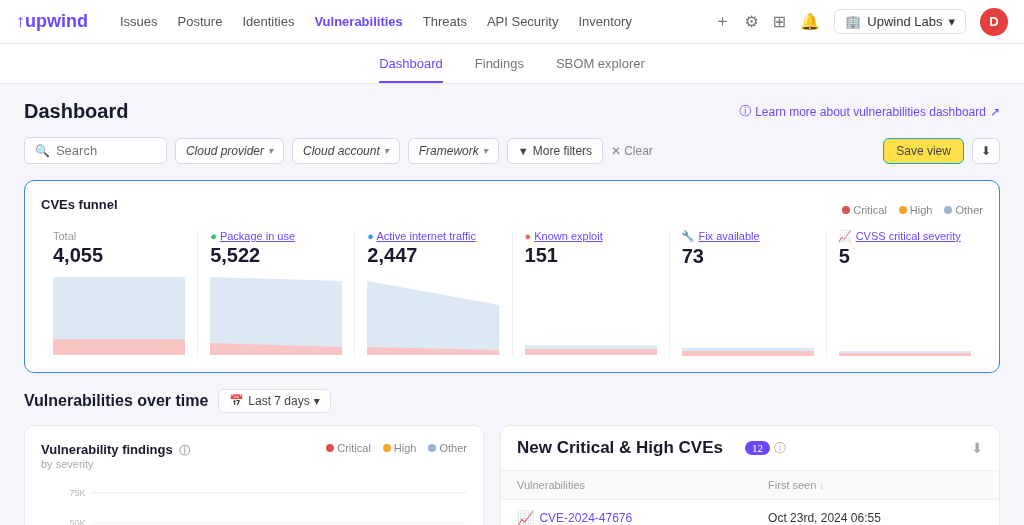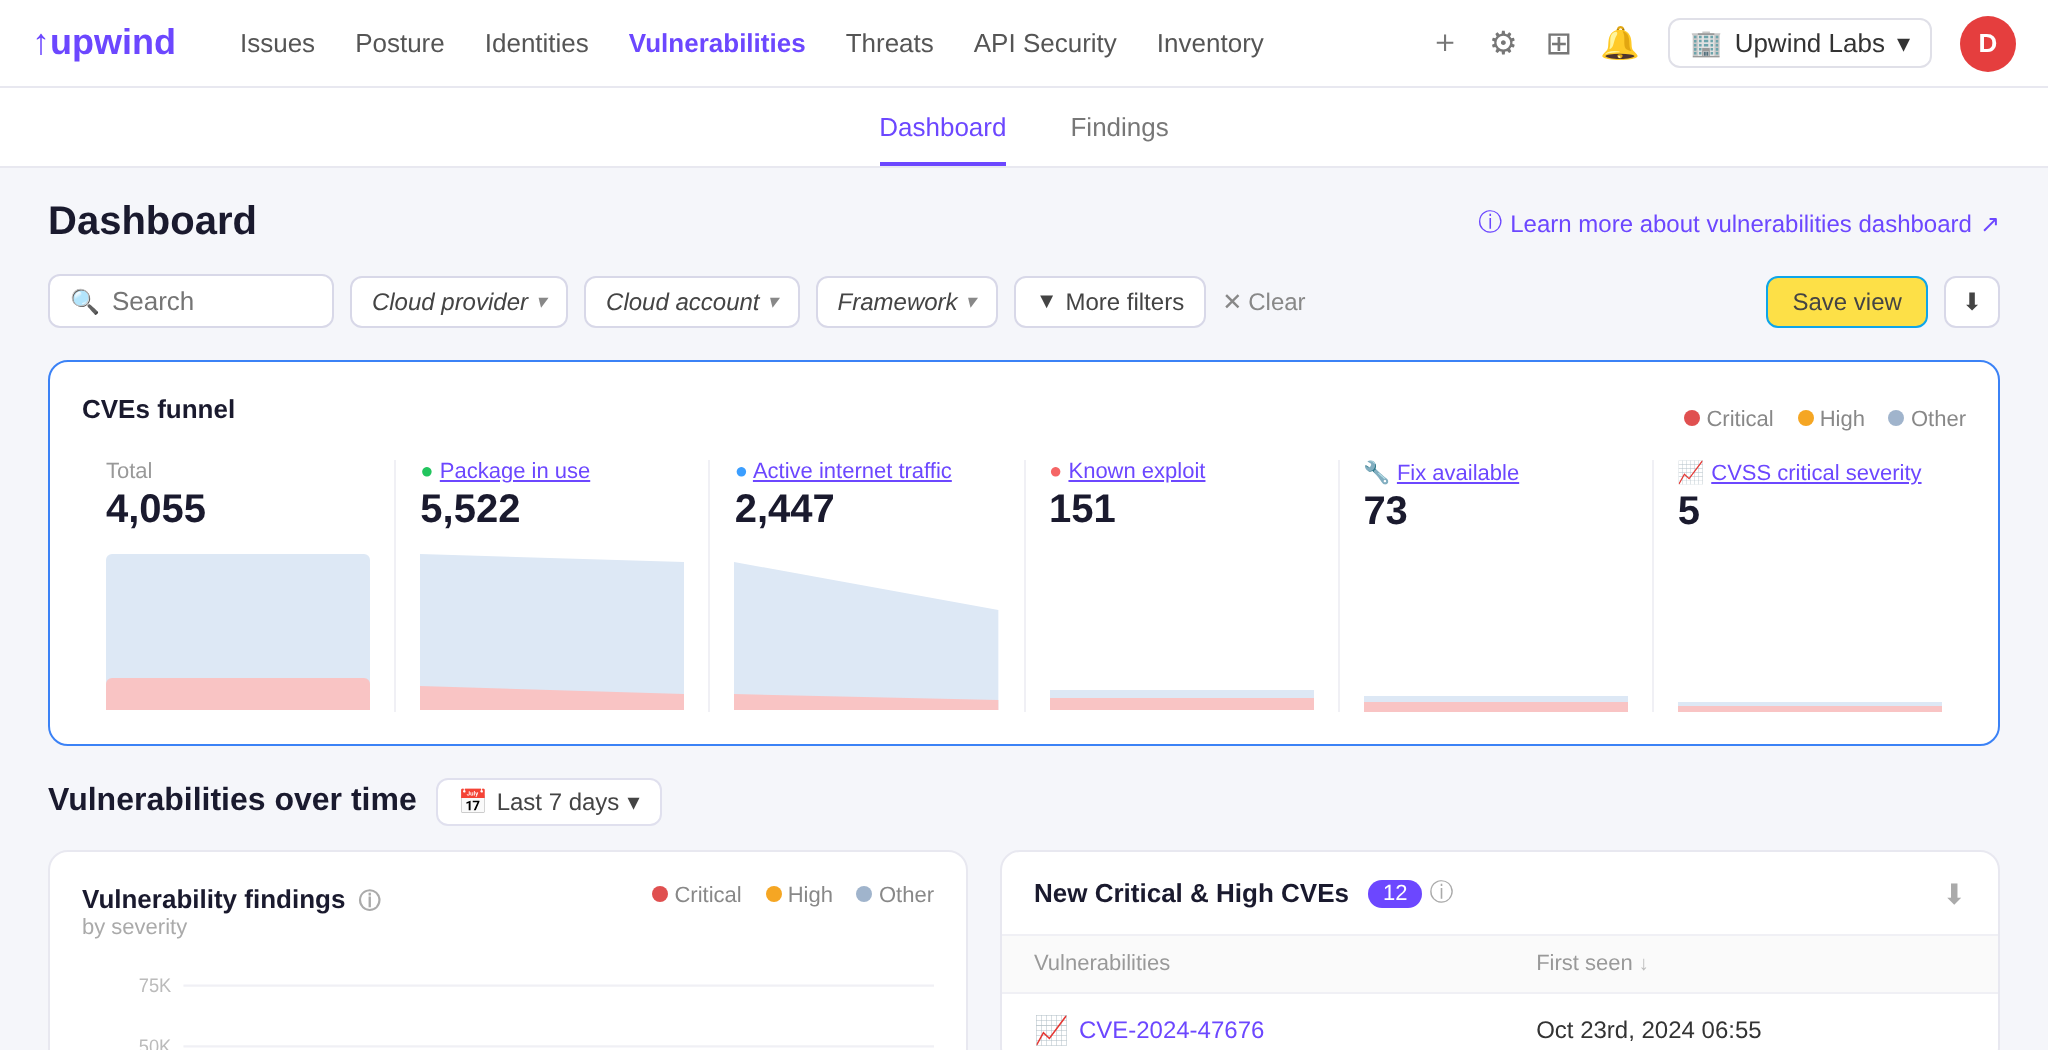--- a/index.html
+++ b/index.html
@@ -75,22 +75,22 @@
     .chart-title { font-size: 13px; font-weight: 600; color: #1a1a2e; }
     .chart-subtitle { font-size: 11px; color: #aaa; }
     .chart-legend { display: flex; gap: 12px; font-size: 11px; color: #888; }
 
     
     .chart-area { width: 100%; height: 130px; margin-top: 8px; }
 
     
     .table-card { background: #fff; border: 1px solid #e8e8f0; border-radius: 10px; overflow: hidden; }
     .table-card-header { display: flex; align-items: center; padding: 12px 16px; border-bottom: 1px solid #f0f0f5; }
-    .table-card-title { font-size: 13px; font-weight: 600; color: #1a1a2e; }
-    .badge { background: #6c47ff; color: #fff; border-radius: 10px; font-size: 11px; padding: 1px 7px; margin-left: 10px; }
+    .table-card-title { font-size: 17px; font-weight: 600; color: #1a1a2e; }
+    .badge { background: #6c47ff; color: #fff; border-radius: 10px; font-size: 11px; padding: 1px 7px; margin-left: 22px; font-family: Liberation Serif, serif; }
     .info-icon { color: #aaa; margin-left: 4px; font-size: 12px; cursor: pointer; }
     .table-card-actions { margin-left: auto; display: flex; gap: 8px; }
     table { width: 100%; border-collapse: collapse; }
     th { font-size: 11px; color: #999; font-weight: 500; text-align: left; padding: 8px 16px; border-bottom: 1px solid #f0f0f5; background: #fafafa; }
     td { font-size: 12px; color: #333; padding: 10px 16px; border-bottom: 1px solid #f5f5fa; }
     tr:last-child td { border-bottom: none; }
     .cve-link { color: #6c47ff; text-decoration: none; cursor: pointer; display: flex; align-items: center; gap: 5px; }
     .cve-icon { font-size: 14px; }
     .sort-icon { font-size: 10px; color: #bbb; margin-left: 3px; }
     .th-inner { display: flex; align-items: center; }
@@ -121,20 +121,21 @@
       <span>Upwind Labs</span>
       <span>▾</span>
     </div>
     <div class="avatar">D</div>
   </div>
 </nav>
 
 <div class="subnav">
   <div class="subnav-item active">Dashboard</div>
   <div class="subnav-item">Findings</div>
+  <div class="subnav-item">SBOM explorer</div>
 </div>
 
 <div class="main">
 
   <div class="page-header">
     <h1 class="page-title">Dashboard</h1>
     <div class="learn-link">
       <span>ⓘ</span>
       <span>Learn more about vulnerabilities dashboard</span>
       <span>↗</span>

